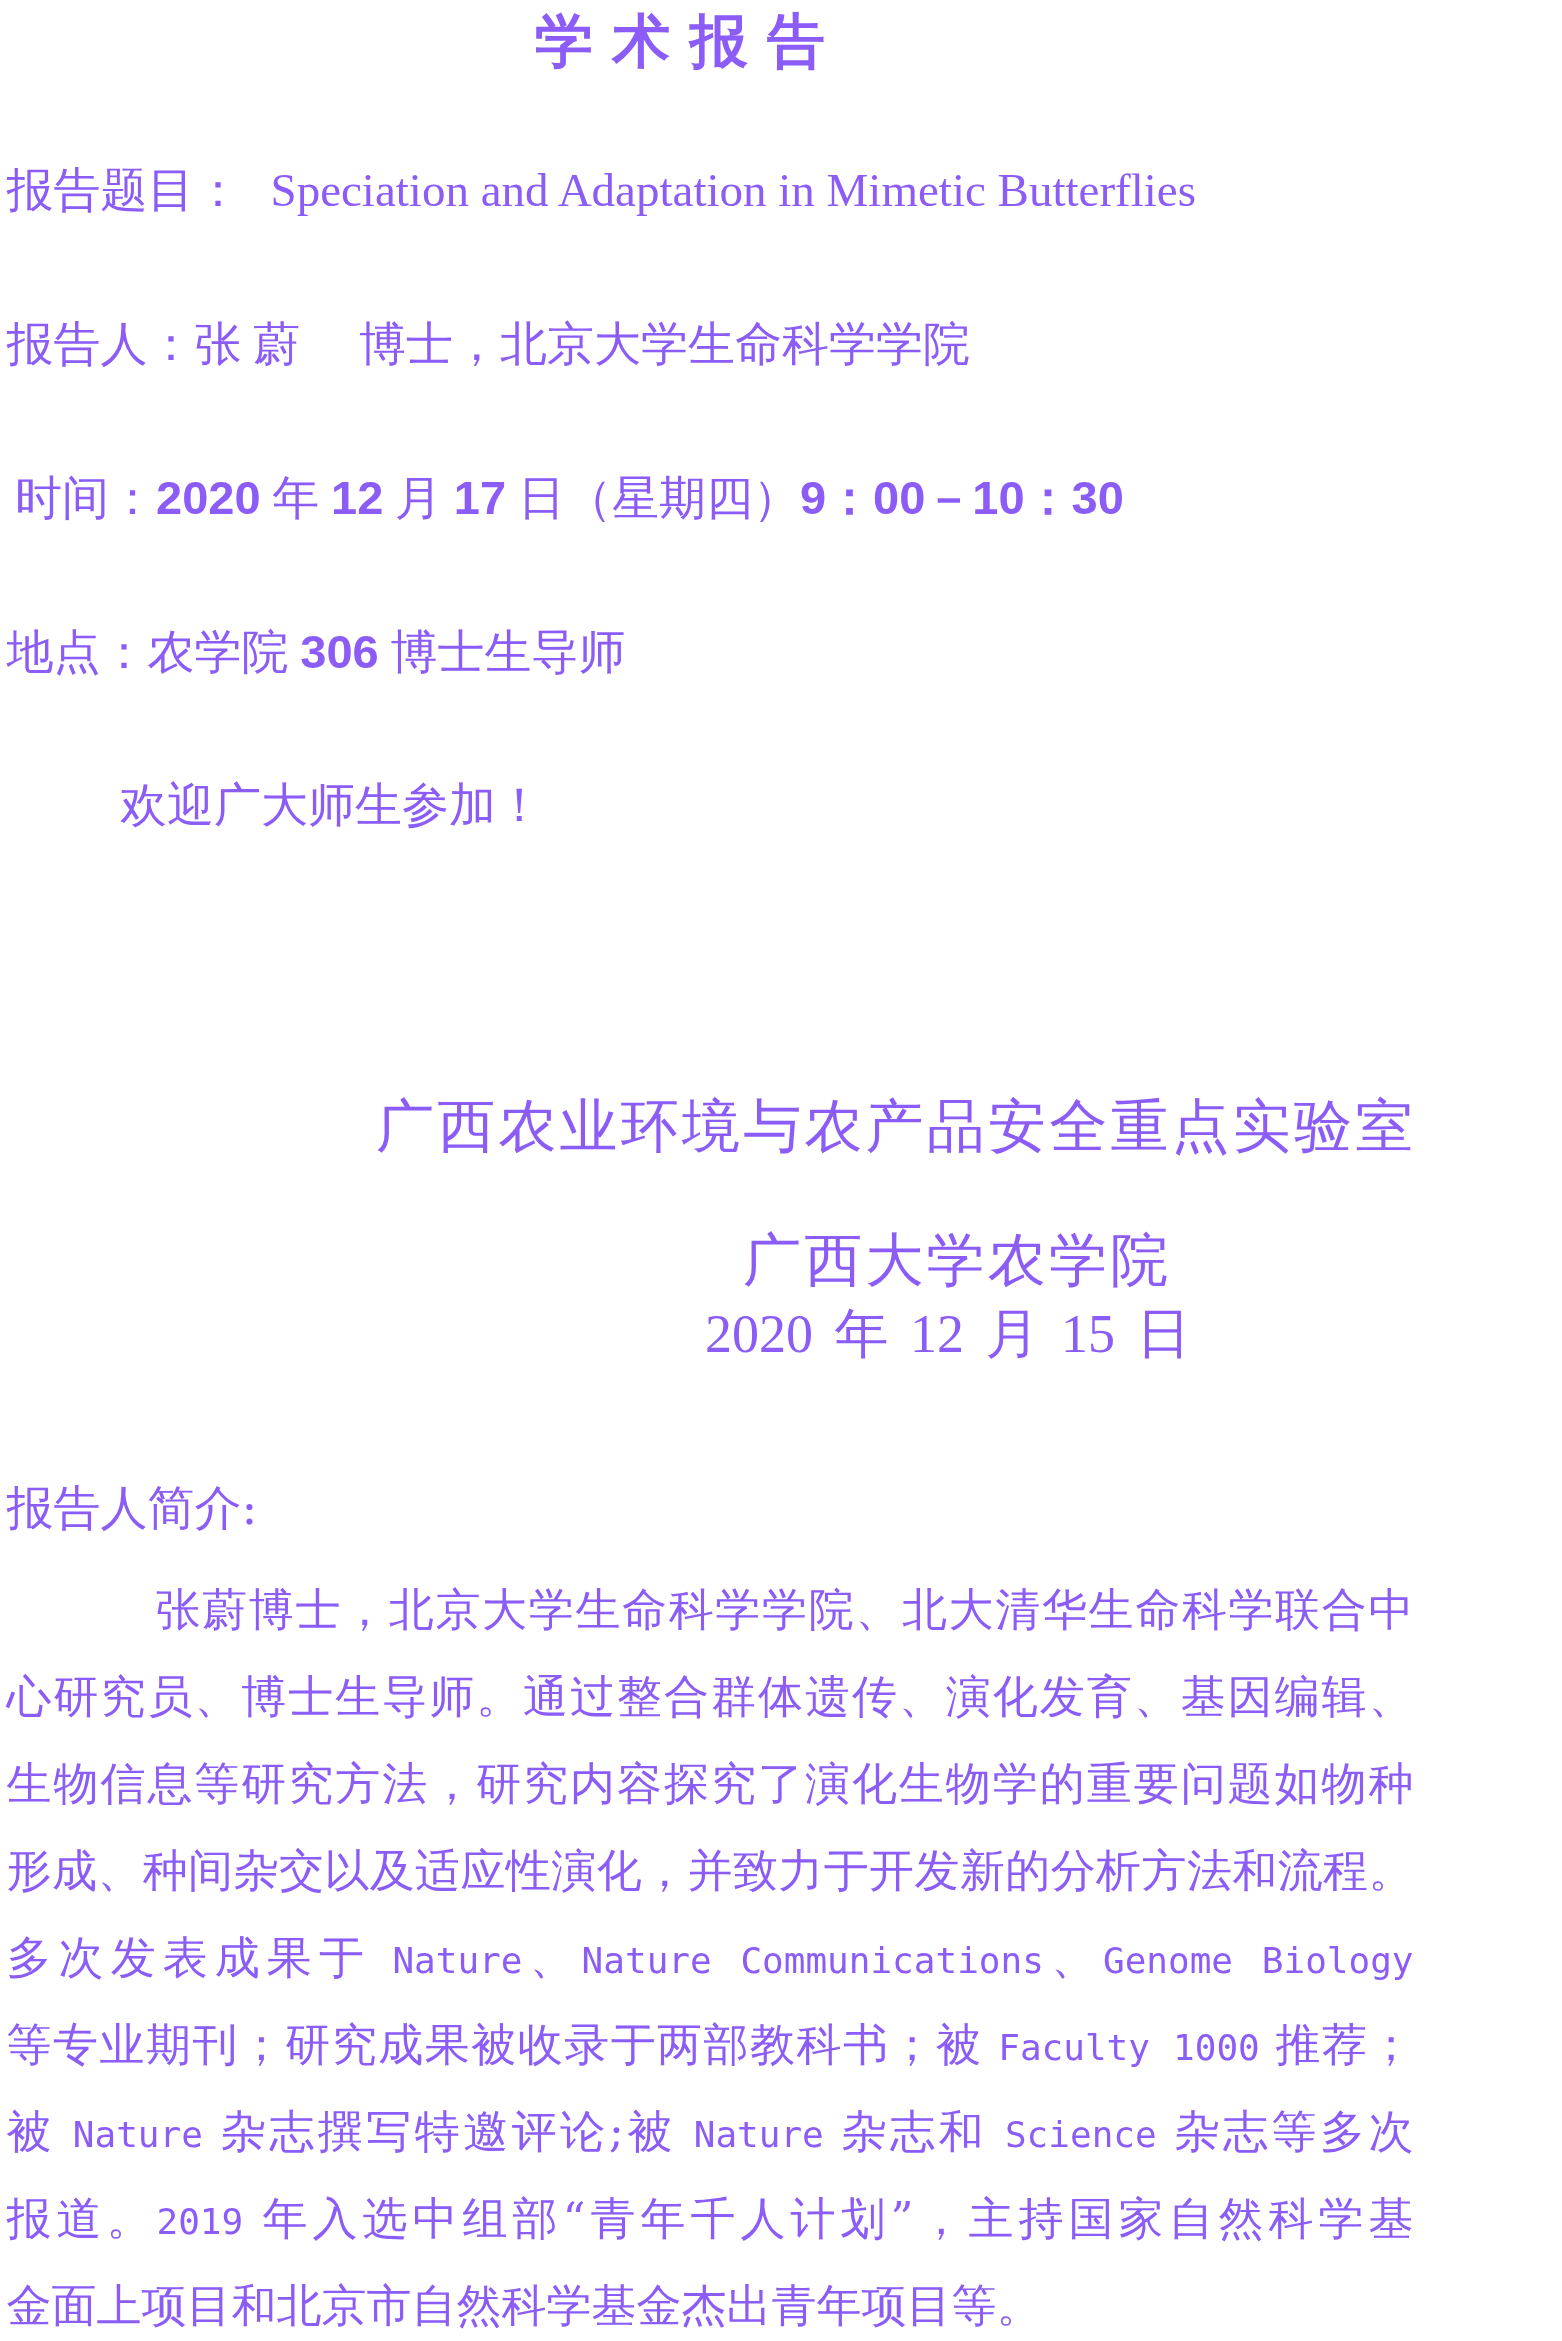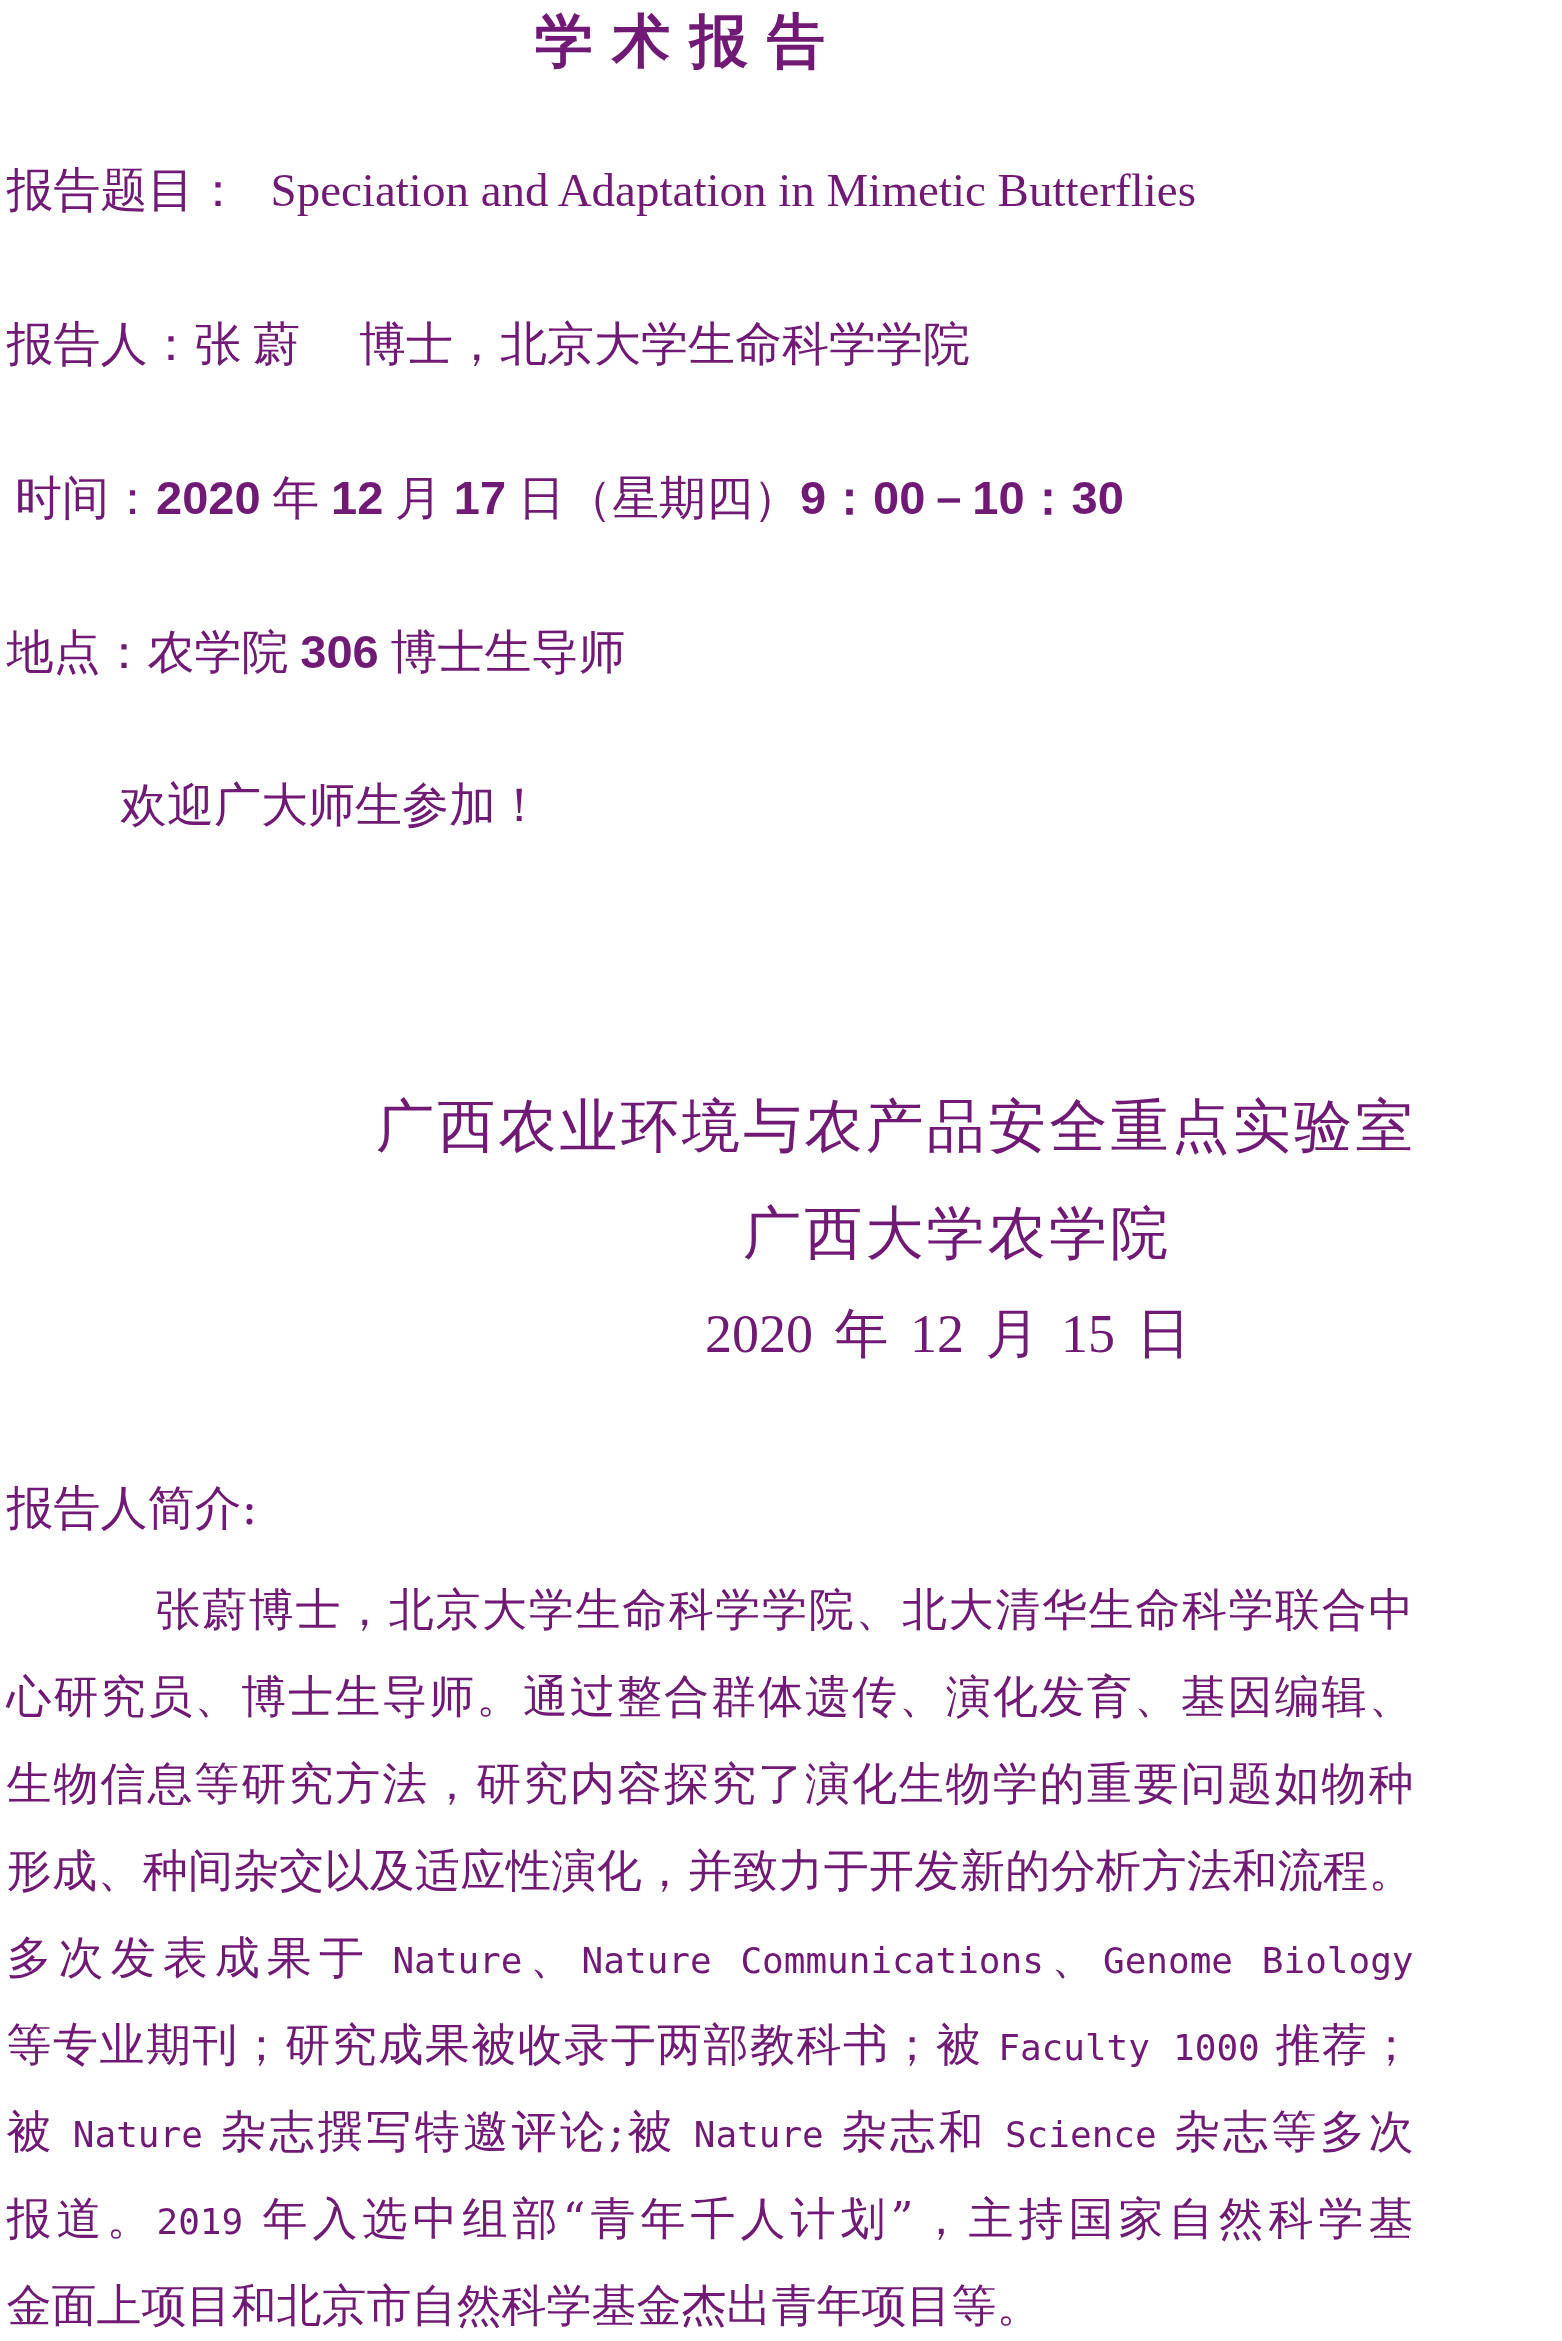--- a/index.html
+++ b/index.html
@@ -1,19 +1,19 @@
 <!DOCTYPE html>
 <html style="font-size:13px"><head>
 <meta charset="utf-8">
 <style>
   html,body{margin:0;padding:0;background:#ffffff;}
   .page{
     position:relative;
     width:1562px;height:2342px;
-    background:#ffffff;color:#701a75;
+    background:#ffffff;color:#8b5cf6;
     overflow:hidden;
     font-family:"Liberation Serif","DejaVu Serif",serif;
   }
   .abs{position:absolute;white-space:nowrap;line-height:1.15;}
   
   .f-song{font-family:"Liberation Serif","DejaVu Serif",serif;}
   .f-hei{font-family:"Liberation Sans","DejaVu Sans",sans-serif;font-weight:700;}
   .f-times{font-family:"Liberation Serif",serif;}
   .f-kai{font-family:"DejaVu Serif",serif;}
   .f-mono{font-family:"DejaVu Sans Mono",monospace;font-size:0.8em;}
@@ -21,21 +21,21 @@
 
   .doc-title{left:535px;top:8px;font-size:58px;letter-spacing:1.6px;}
   .line-subject{left:6.5px;top:163px;font-size:47px;}
   .subject-value{margin-left:29px;}
   .line-speaker{left:6.5px;top:317px;font-size:47px;}
   .line-time{left:15px;top:471px;font-size:47px;}
   .line-venue{left:6.5px;top:625px;font-size:47px;}
   .line-welcome{left:120px;top:778px;font-size:47px;}
 
   .org-lab{left:376px;top:1094px;font-size:58px;letter-spacing:3.2px;}
-  .org-college{left:743px;top:1201px;font-size:58px;letter-spacing:3.2px;}
+  .org-college{left:743px;top:1228px;font-size:58px;letter-spacing:3.2px;}
   .issue-date{left:705px;top:1303px;font-size:54px;word-spacing:8px;}
 
   .bio-heading{left:6.5px;top:1481px;font-size:47px;font-family:"DejaVu Serif",serif;}
   .bio{
     position:absolute;left:6.5px;top:1566px;width:1407px;
     font-size:45px;font-family:"DejaVu Serif",serif;
   }
   .bio-line{
     line-height:87px;height:87px;white-space:normal;
     text-align:left;

